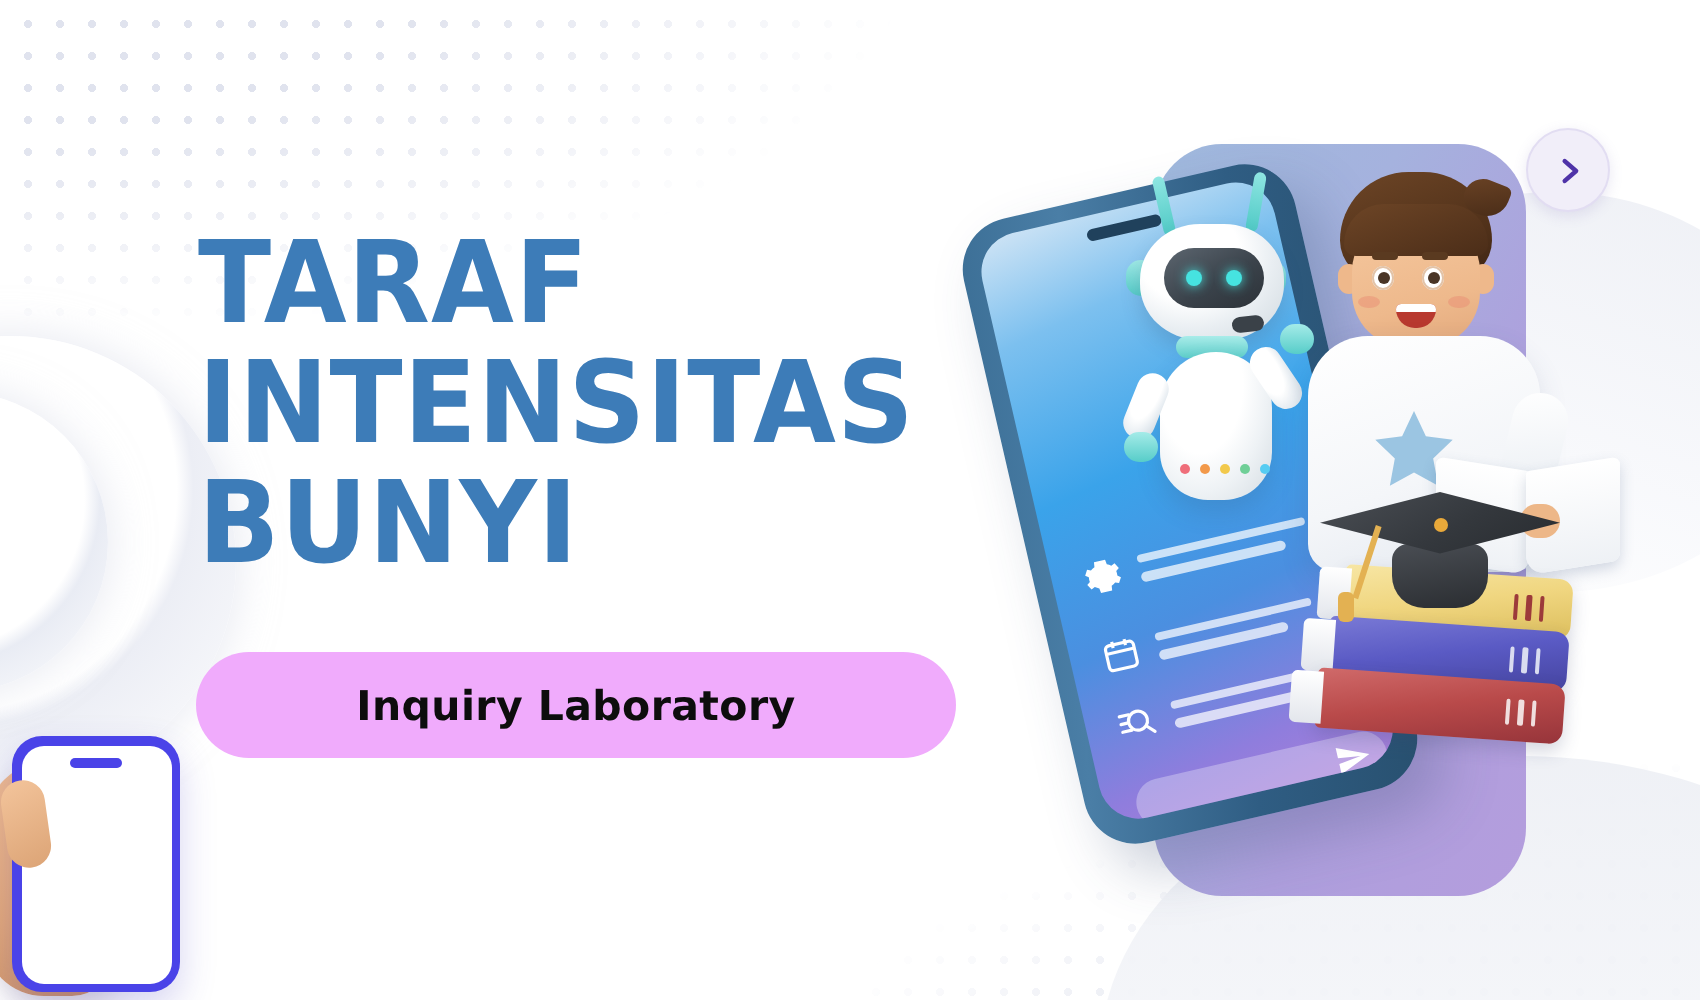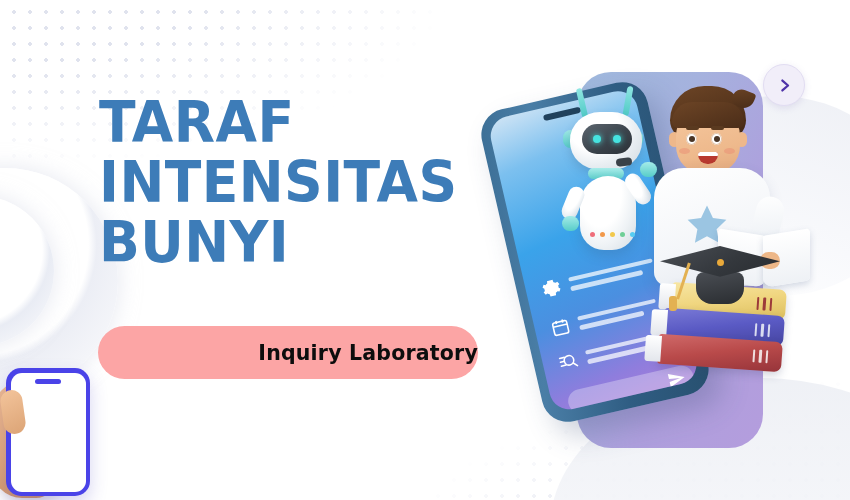--- a/index.html
+++ b/index.html
@@ -53,41 +53,41 @@
   }
   #swoosh-topright {
     position:absolute; right:-52px; top:96px;
     width:250px; height:200px; border-radius:50%;
     background:linear-gradient(200deg,#eceef4 0%,#f8f9fc 65%,#ffffff 100%);
     opacity:.9;
   }
 
   
   #headline {
-    position:absolute; left:99px; top:92px; width:420px;
+    position:absolute; left:99px; top:112px; width:420px;
   }
   #headline .line {
     font-family:"DejaVu Sans", sans-serif;
     font-weight:700;
     font-size:57px;
     line-height:60px;
     letter-spacing:.5px;
     color:#3d7cb8;
     white-space:nowrap;
     transform:scaleX(.94);
     transform-origin:left center;
   }
 
   
   #pill {
     position:absolute; left:98px; top:326px;
     width:380px; height:53px;
-    background:#fca5a5;
+    background:#f0abfc;
     border-radius:27px;
-    display:flex; align-items:center; justify-content:flex-end;
+    display:flex; align-items:center; justify-content:center;
     cursor:pointer;
   }
   #pill-label {
     font-family:"DejaVu Sans", sans-serif;
     font-weight:700;
     font-size:20.5px;
     letter-spacing:.2px;
     color:#0d0d0d;
   }
 

